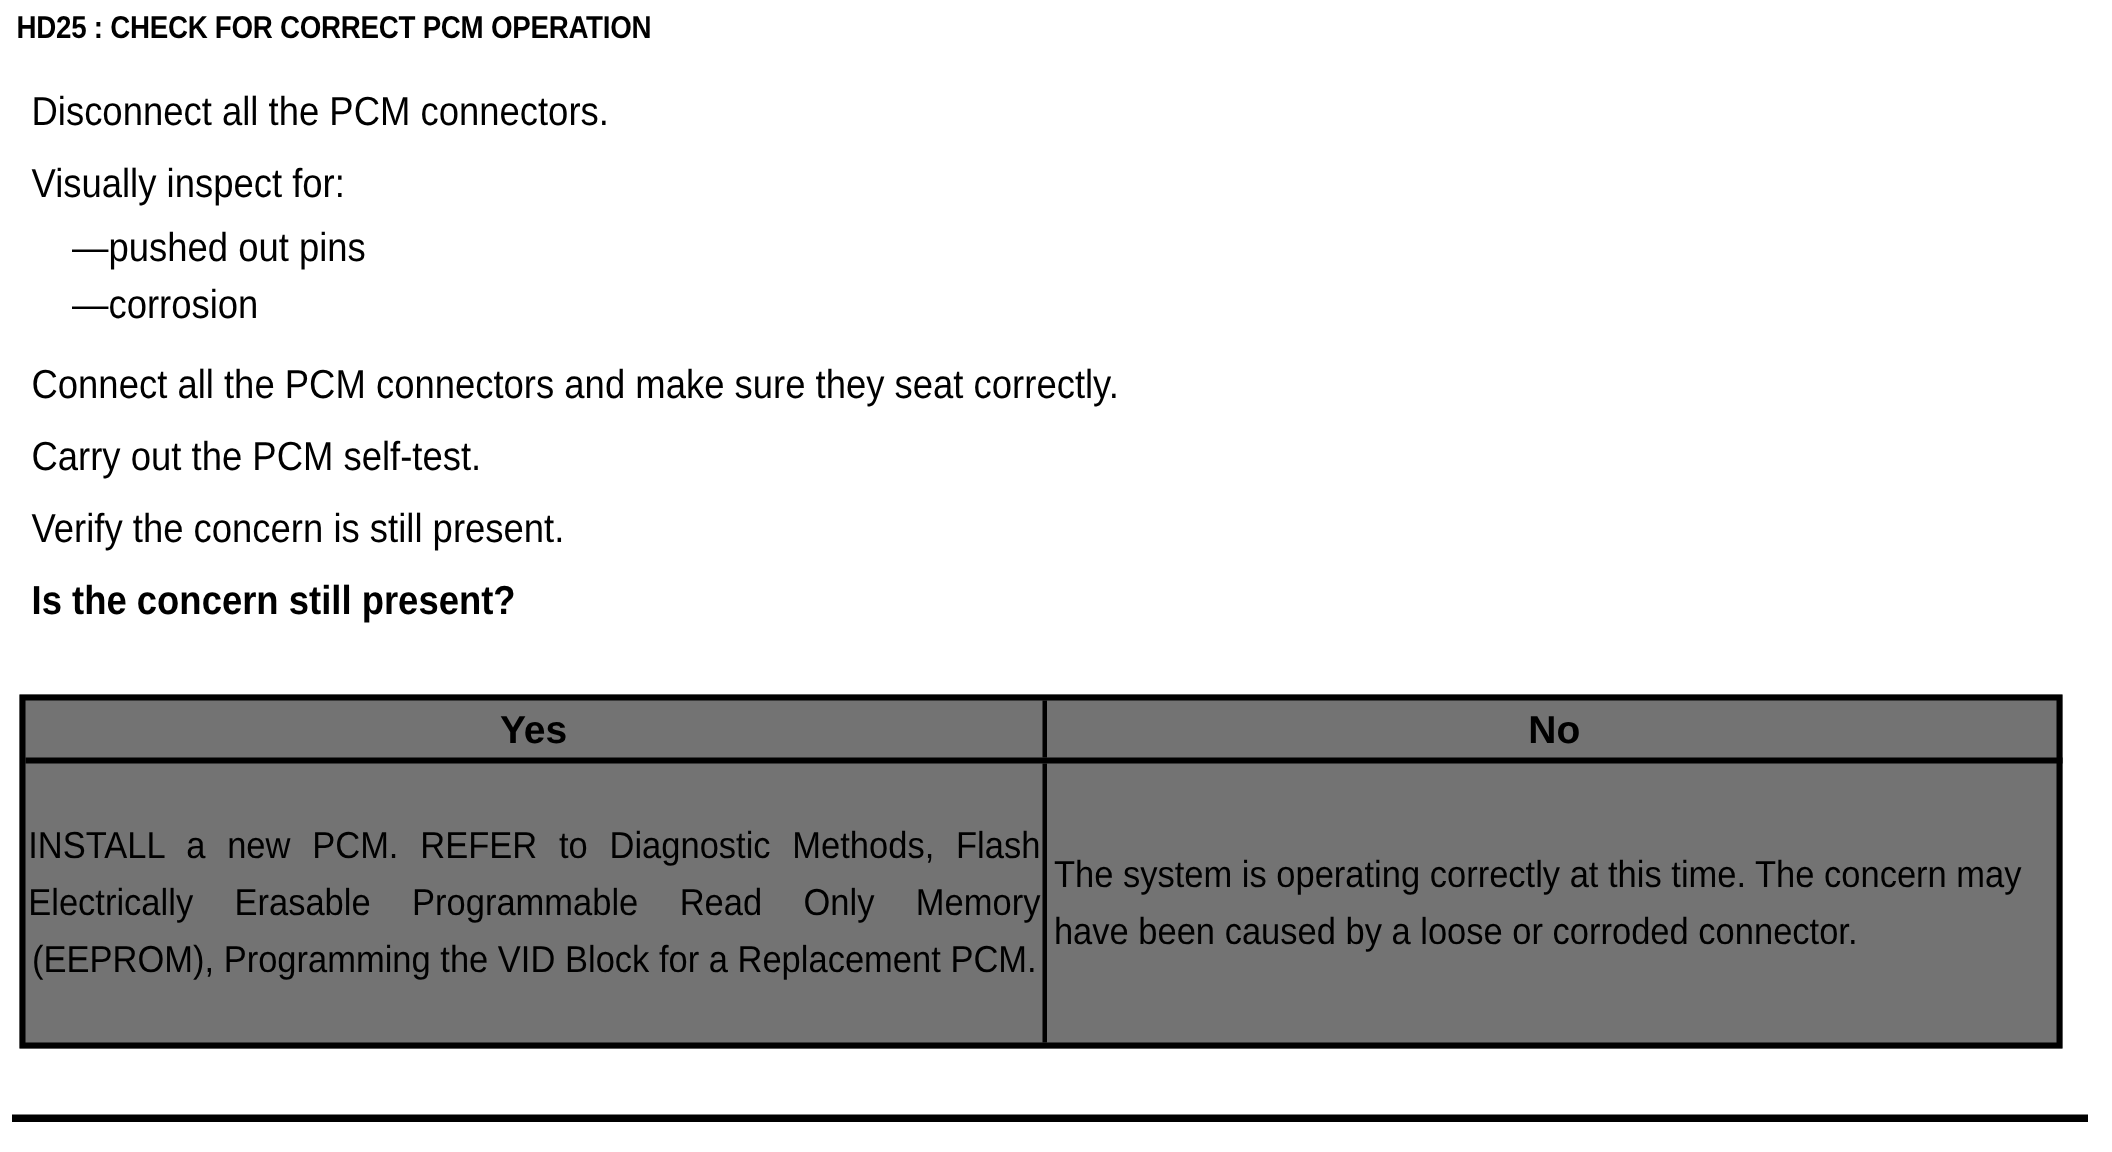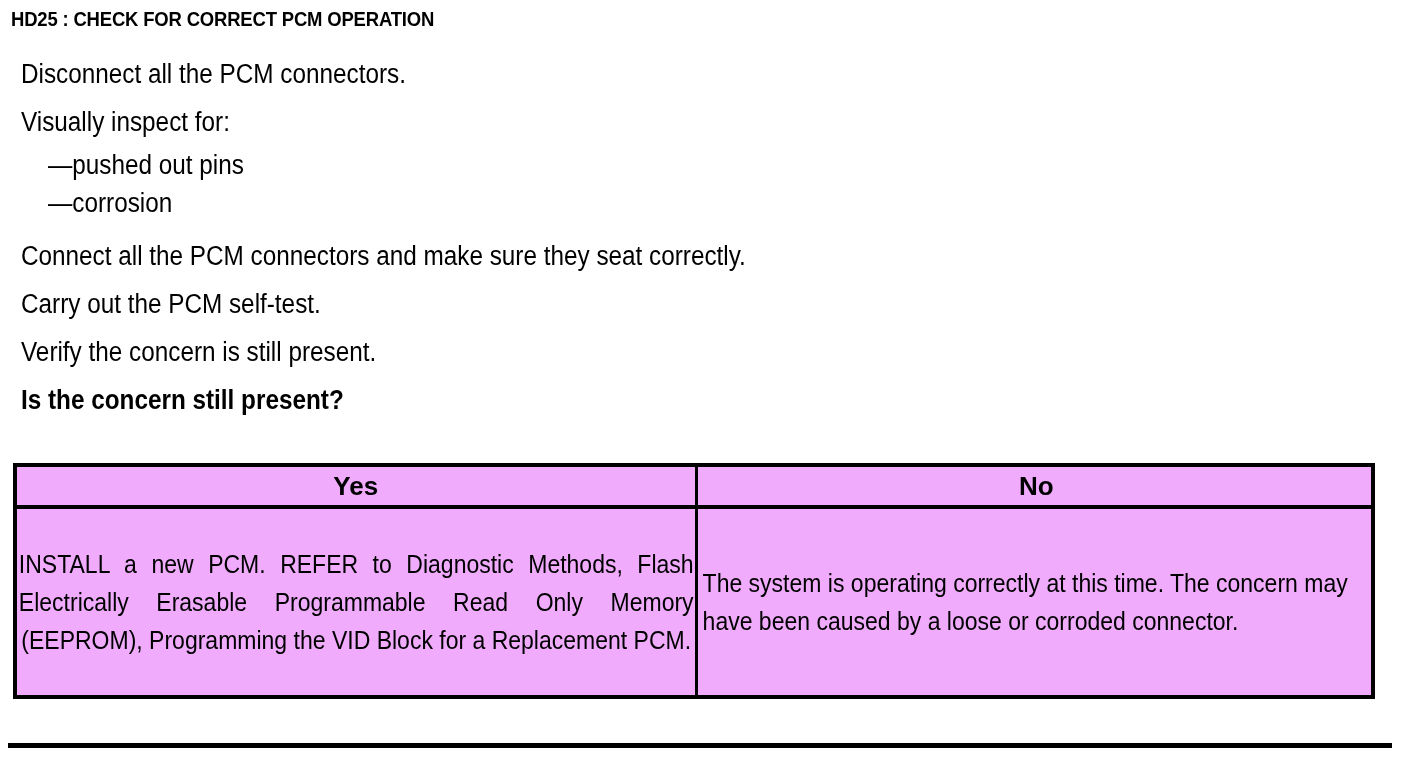--- a/index.html
+++ b/index.html
@@ -60,21 +60,21 @@
 
   
   .decision-table {
     position: absolute;
     left: 13px;
     top: 463px;
     width: 1362px;
     border: 4px solid #000000;
     border-collapse: collapse;
     box-sizing: border-box;
-    background: #f0abfc;
+    background: #737373;
   }
   .decision-table table {
     width: 100%;
     border-collapse: collapse;
     table-layout: fixed;
   }
   .decision-table col.col-yes { width: 679px; }
   .decision-table col.col-no  { width: 679px; }
 
   .decision-table th,

